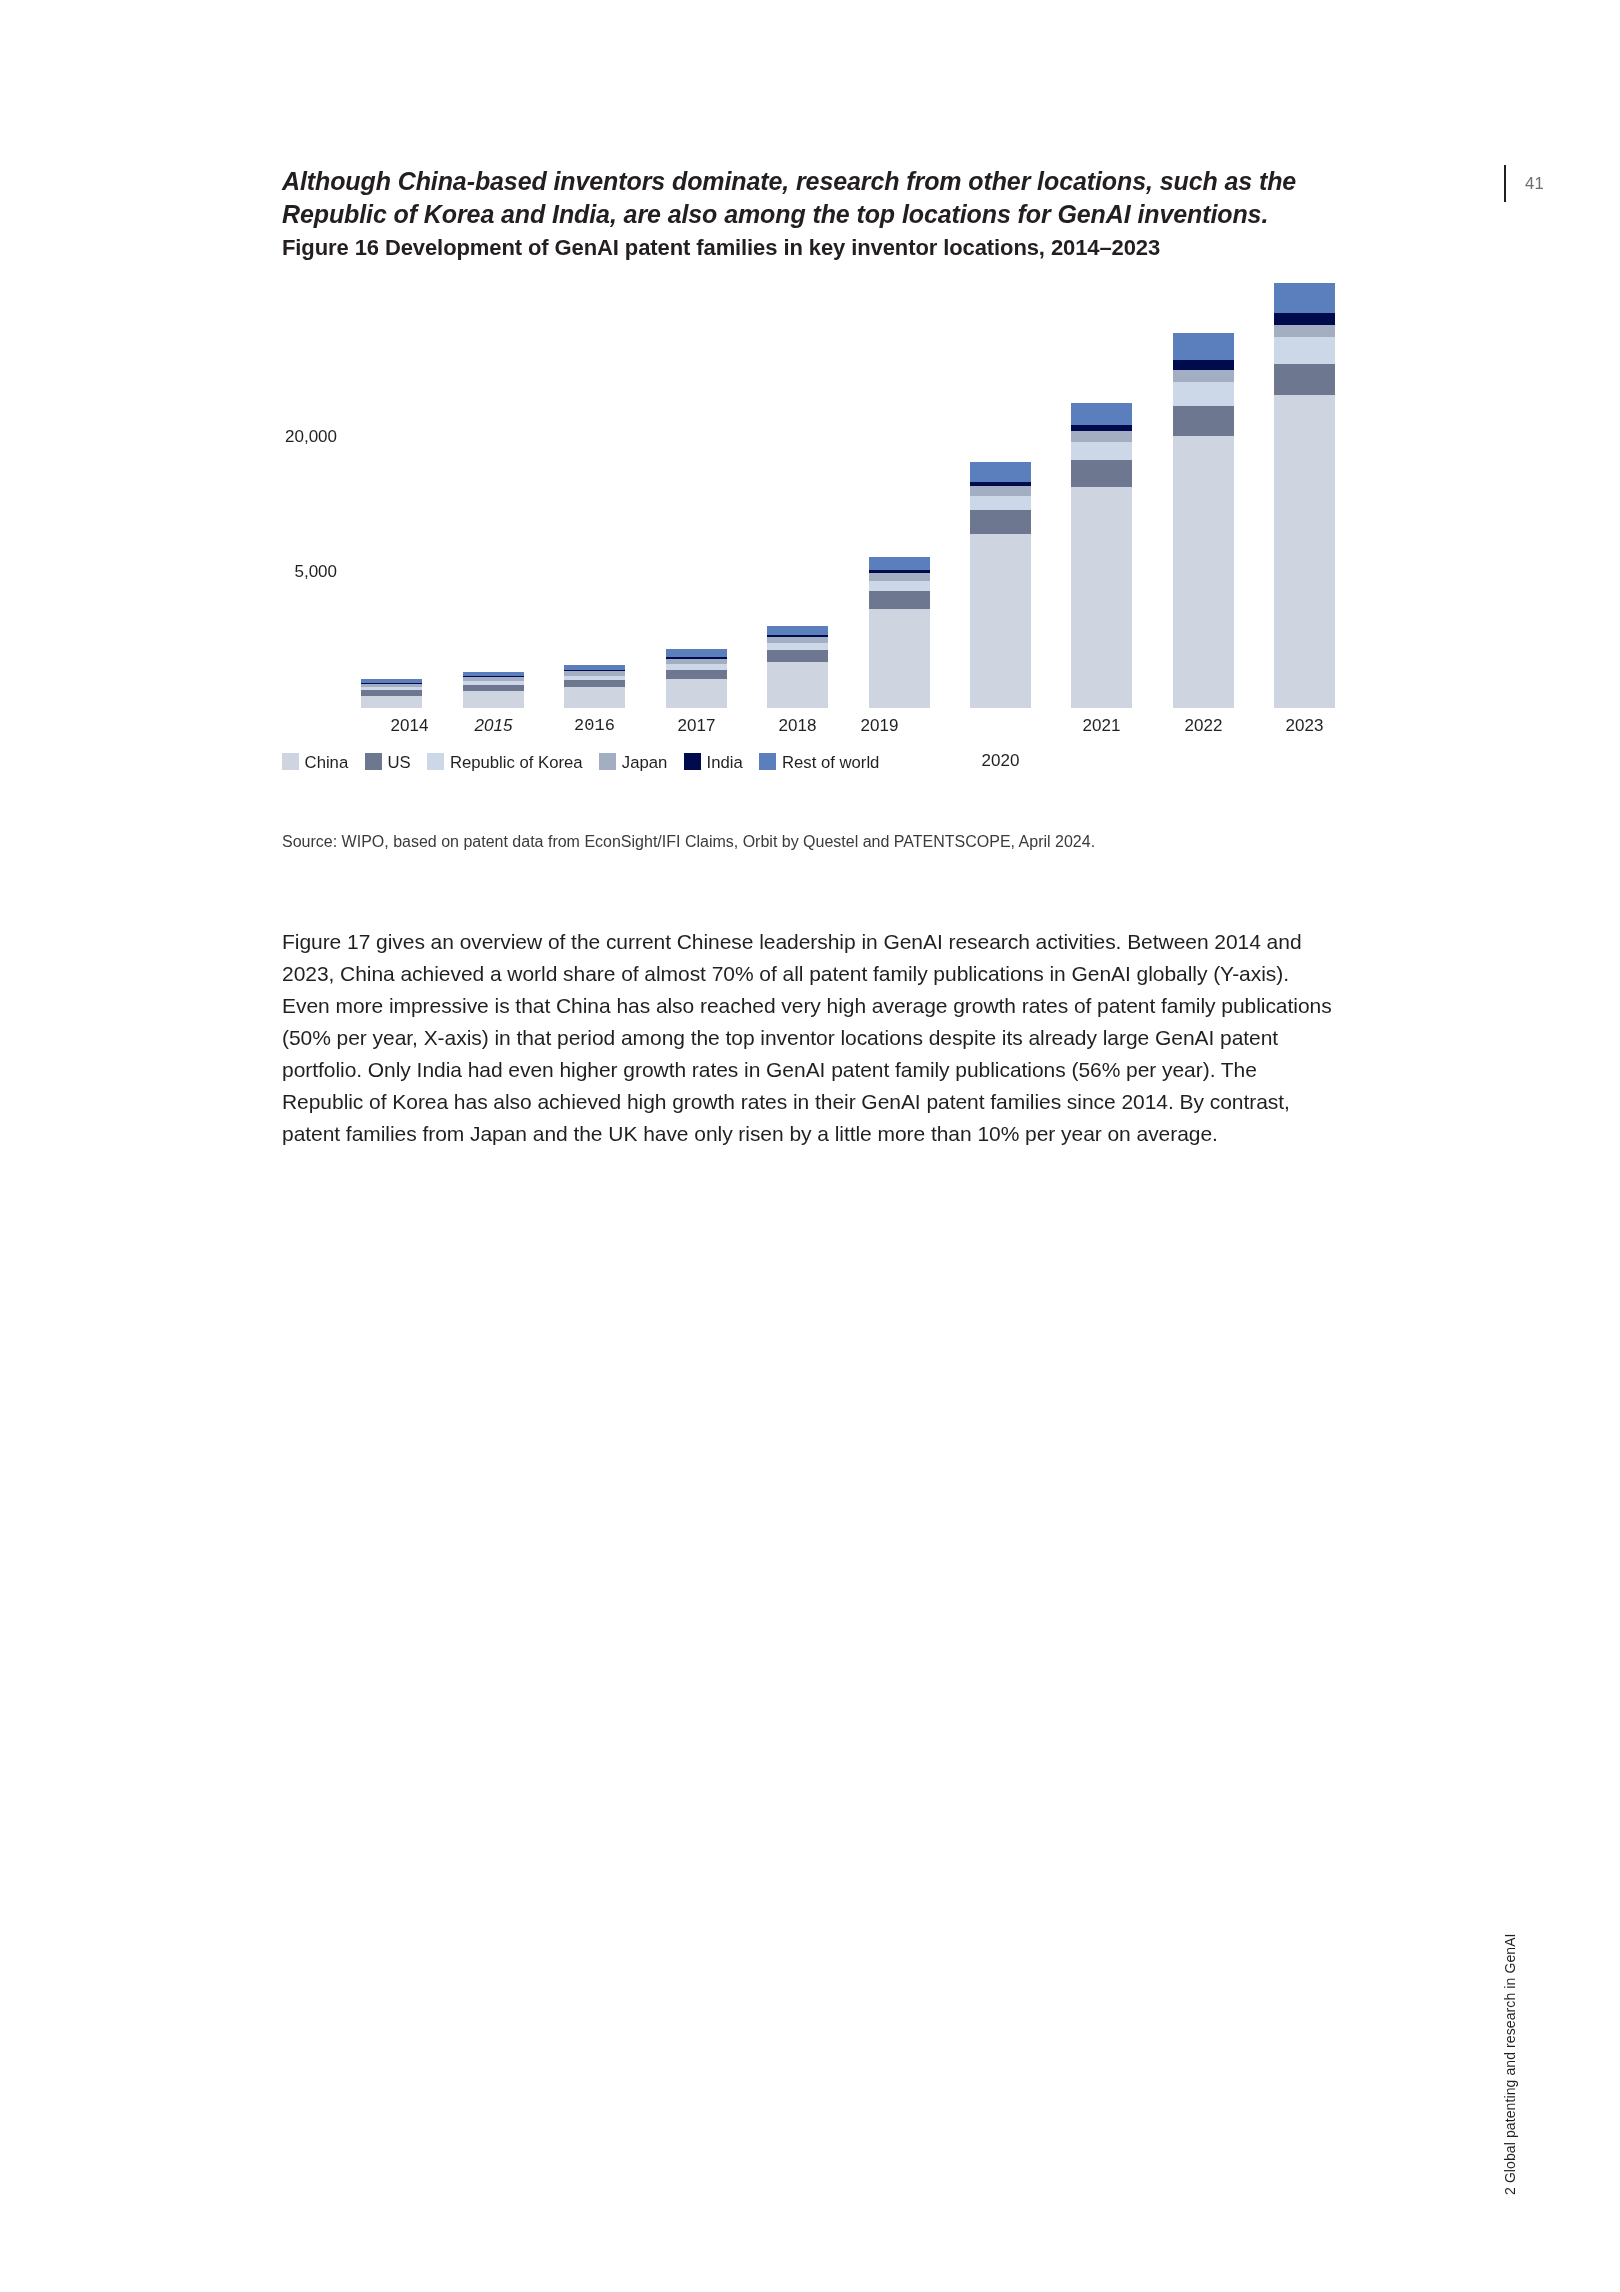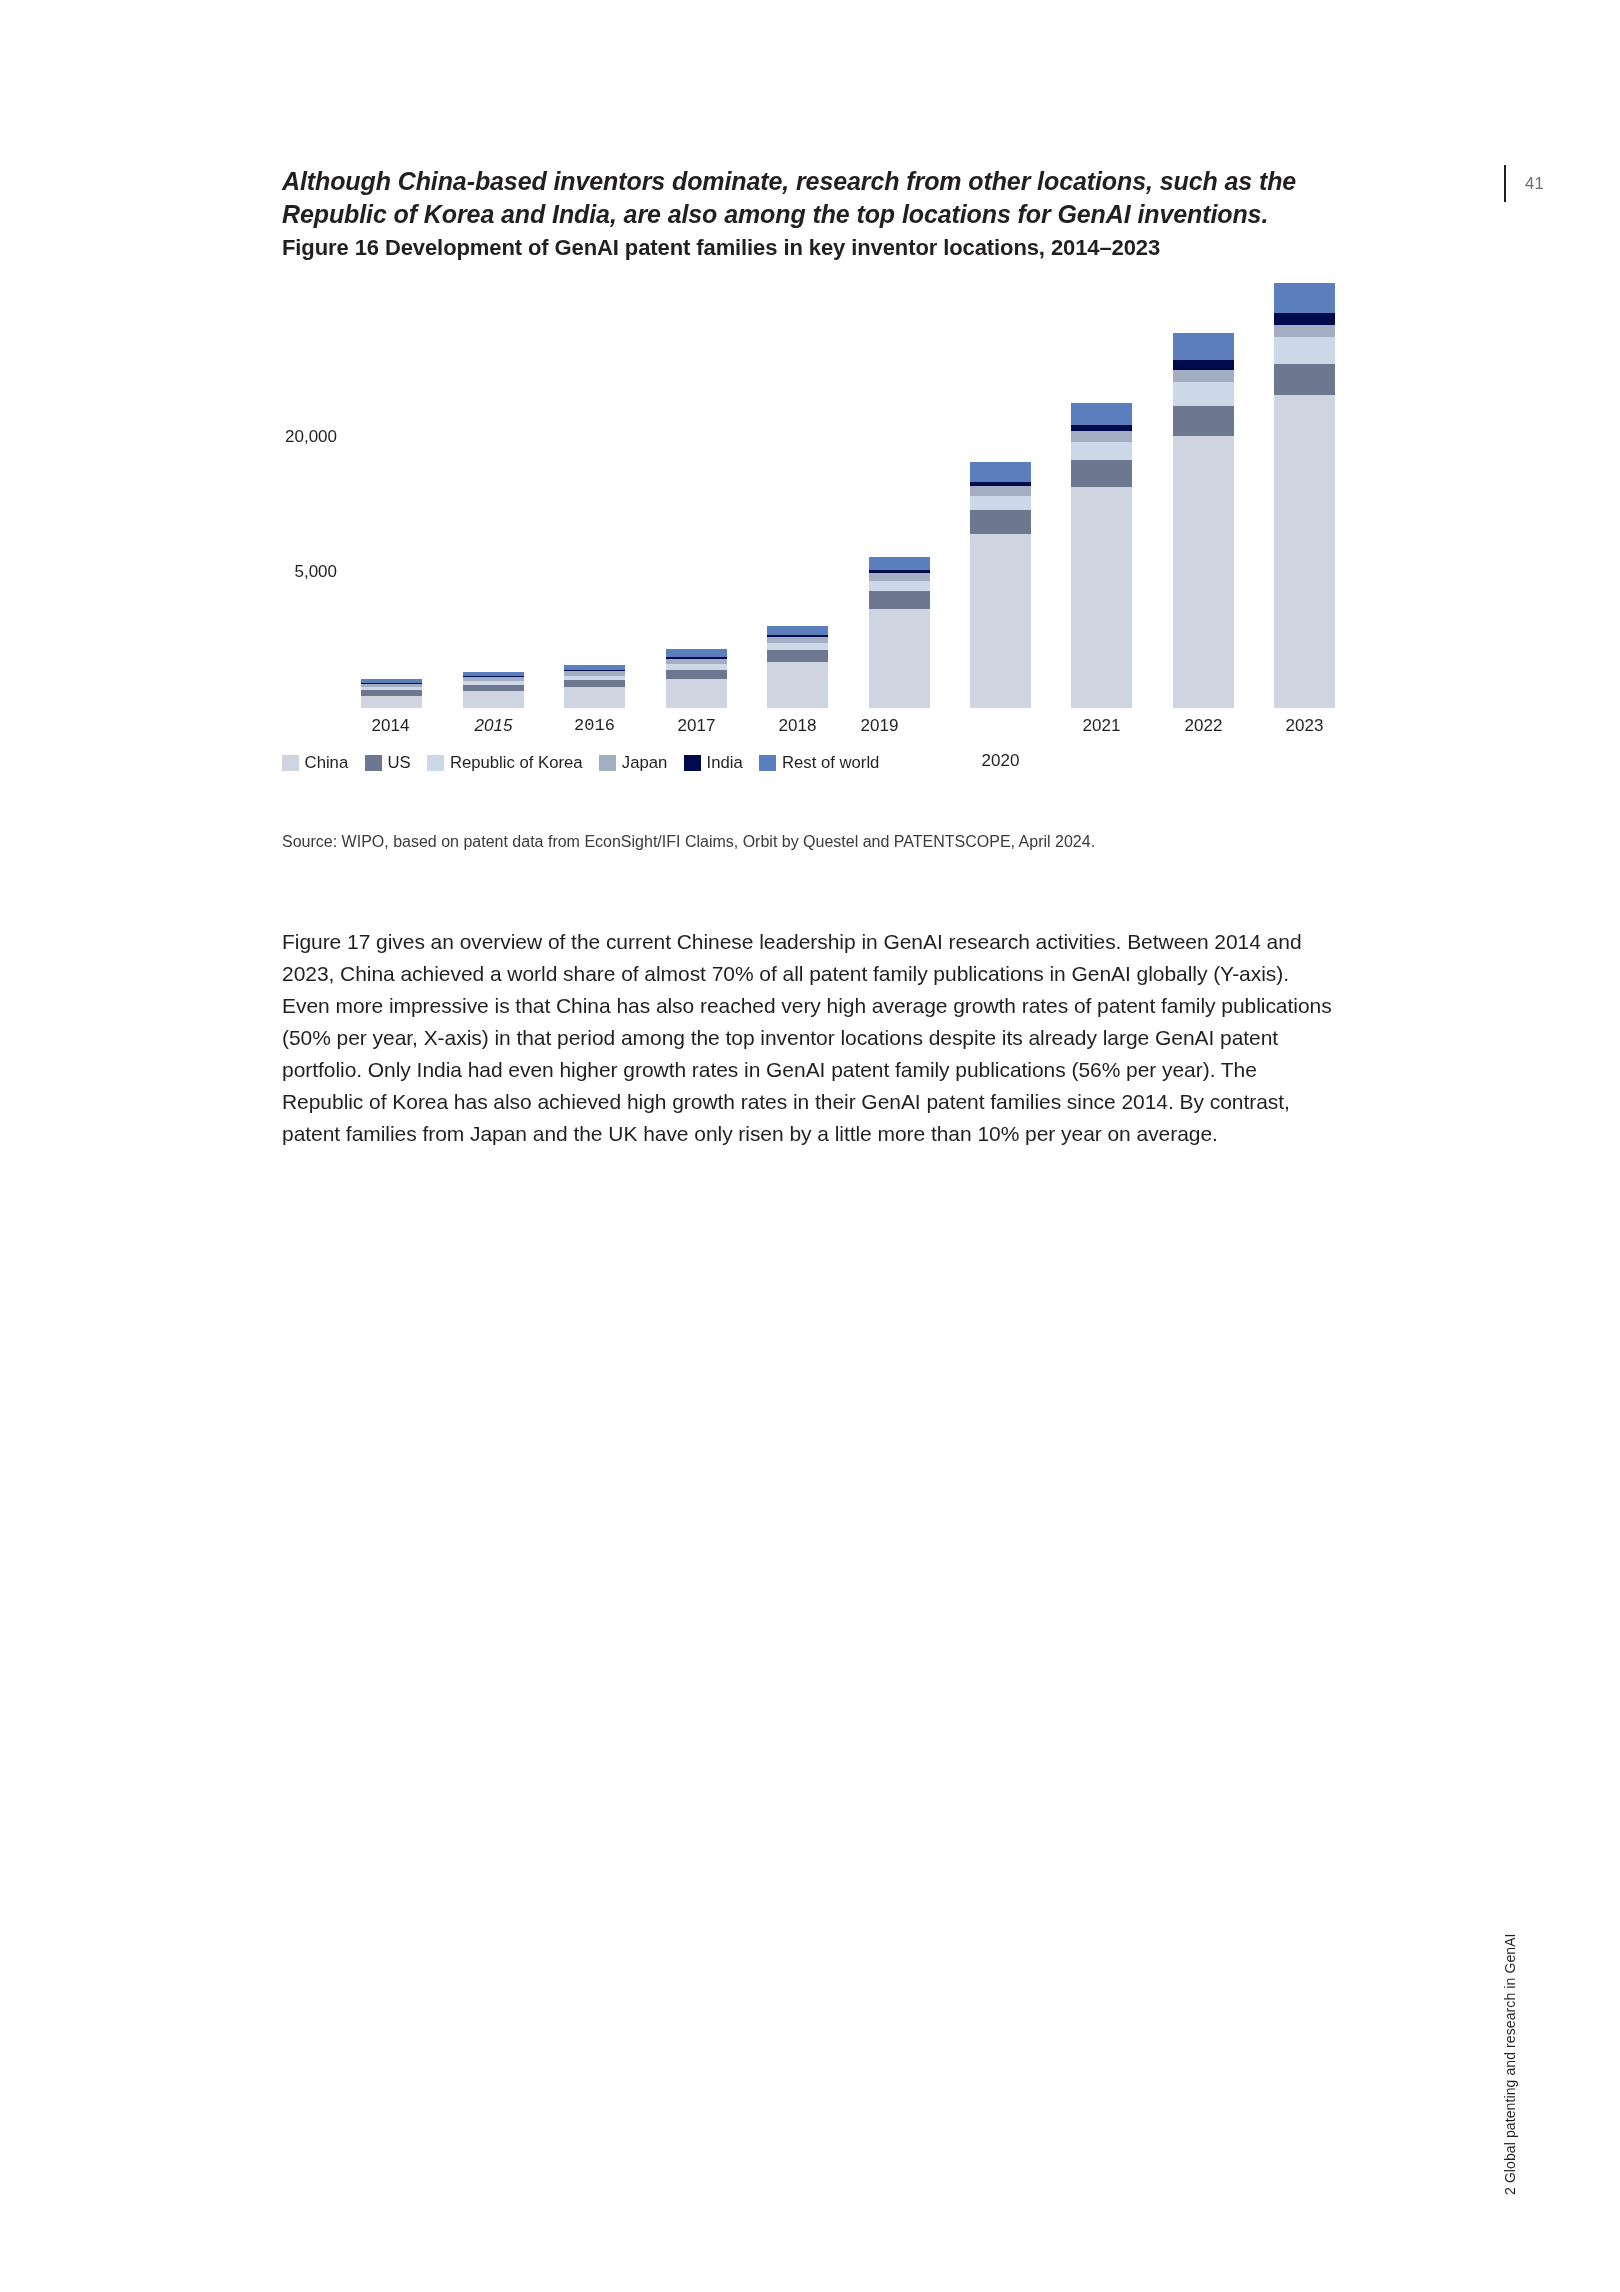--- a/index.html
+++ b/index.html
@@ -109,21 +109,20 @@
     position: absolute;
     left: 282px;
     top: 753px;
     display: flex;
     align-items: center;
     gap: 0px;
     font-size: 16.7px;
   }
   .legend-item {
     display: flex;
-    align-items: center;
     margin-right: 16.7px;
   }
   .legend-swatch {
     width: 16.7px;
     height: 16.7px;
     margin-right: 5.9px;
     flex: 0 0 auto;
   }
   .legend-label { white-space: nowrap; color: #231f20; }
 
@@ -181,21 +180,21 @@
       <div class="bar-group" style="left: 20.3px;">
         <div class="bar" style="height: 29px;">
           <div class="seg" title="Rest of world 2014: 140" style="height: 3.8px; background: rgb(91, 126, 189);"></div>
           <div class="seg" title="India 2014: 30" style="height: 0.8px; background: rgb(0, 11, 77);"></div>
           <div class="seg" title="Japan 2014: 130" style="height: 3.5px; background: rgb(164, 174, 195);"></div>
           <div class="seg" title="Republic of Korea 2014: 120" style="height: 3.2px; background: rgb(204, 216, 232);"></div>
           <div class="seg" title="US 2014: 200" style="height: 5.4px; background: rgb(109, 120, 144);"></div>
           <div class="seg" title="China 2014: 450" style="height: 12px; background: rgb(206, 212, 224);"></div>
         </div>
       </div>
-      <div class="xtick" style="left: 19px;">2014</div>
+      <div class="xtick" style="left: 38px;">2014</div>
       <div class="bar-group" style="left: 122px;">
         <div class="bar" style="height: 36px;">
           <div class="seg" title="Rest of world 2015: 160" style="height: 4.3px; background: rgb(91, 126, 189);"></div>
           <div class="seg" title="India 2015: 40" style="height: 1.1px; background: rgb(0, 11, 77);"></div>
           <div class="seg" title="Japan 2015: 150" style="height: 4px; background: rgb(164, 174, 195);"></div>
           <div class="seg" title="Republic of Korea 2015: 150" style="height: 4px; background: rgb(204, 216, 232);"></div>
           <div class="seg" title="US 2015: 230" style="height: 6.2px; background: rgb(109, 120, 144);"></div>
           <div class="seg" title="China 2015: 620" style="height: 17px; background: rgb(206, 212, 224);"></div>
         </div>
       </div>

